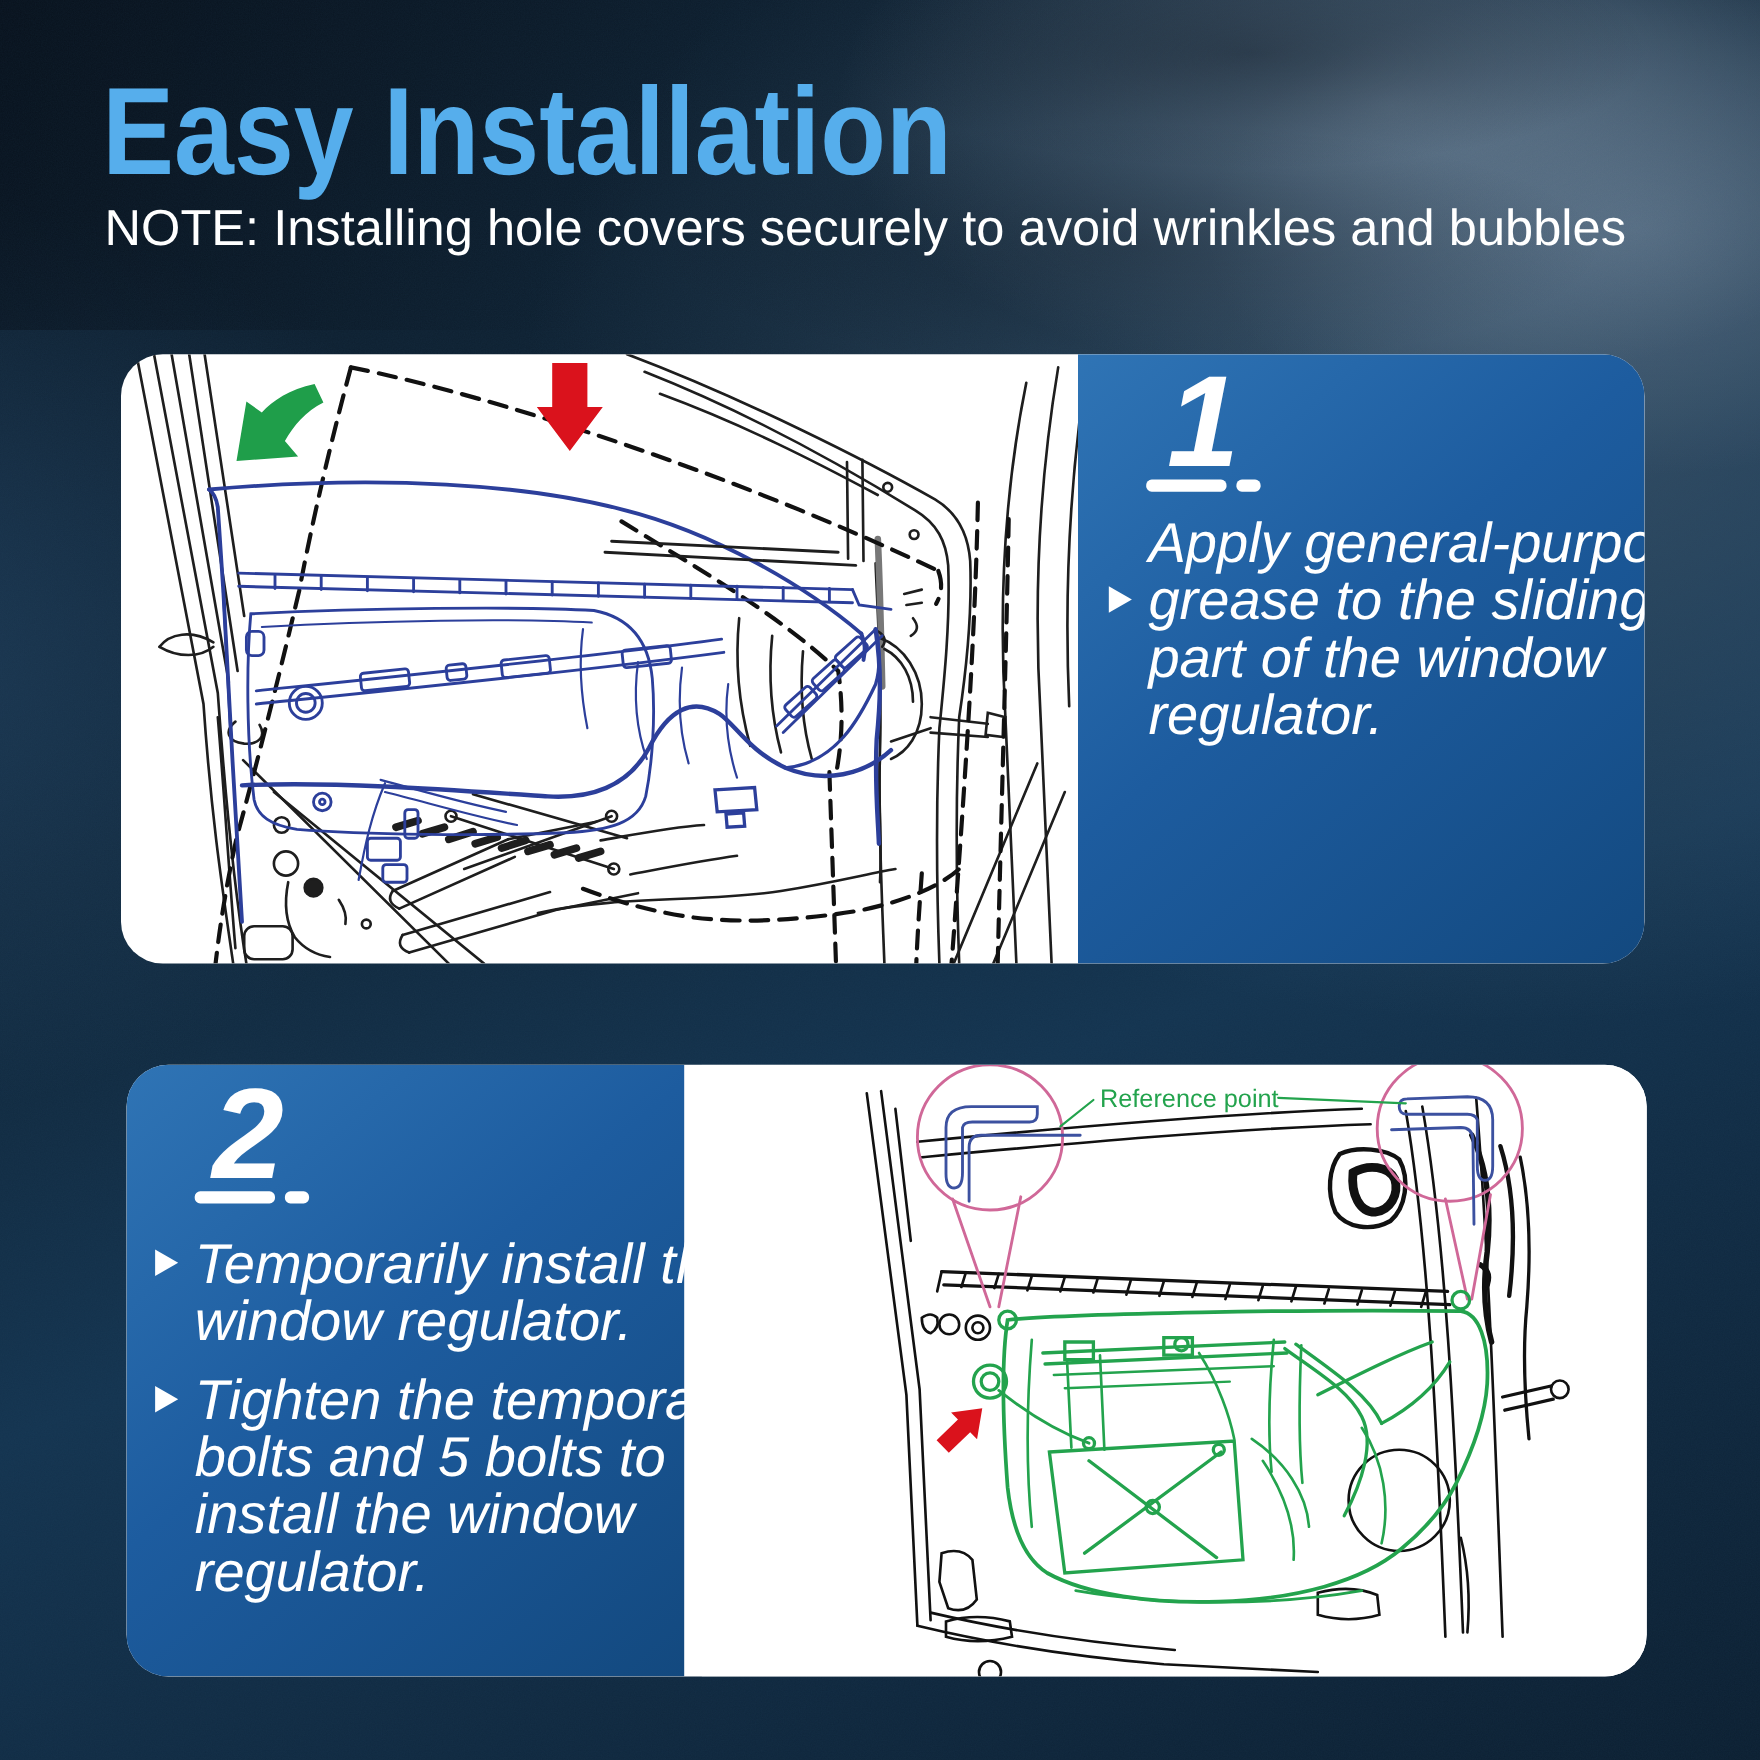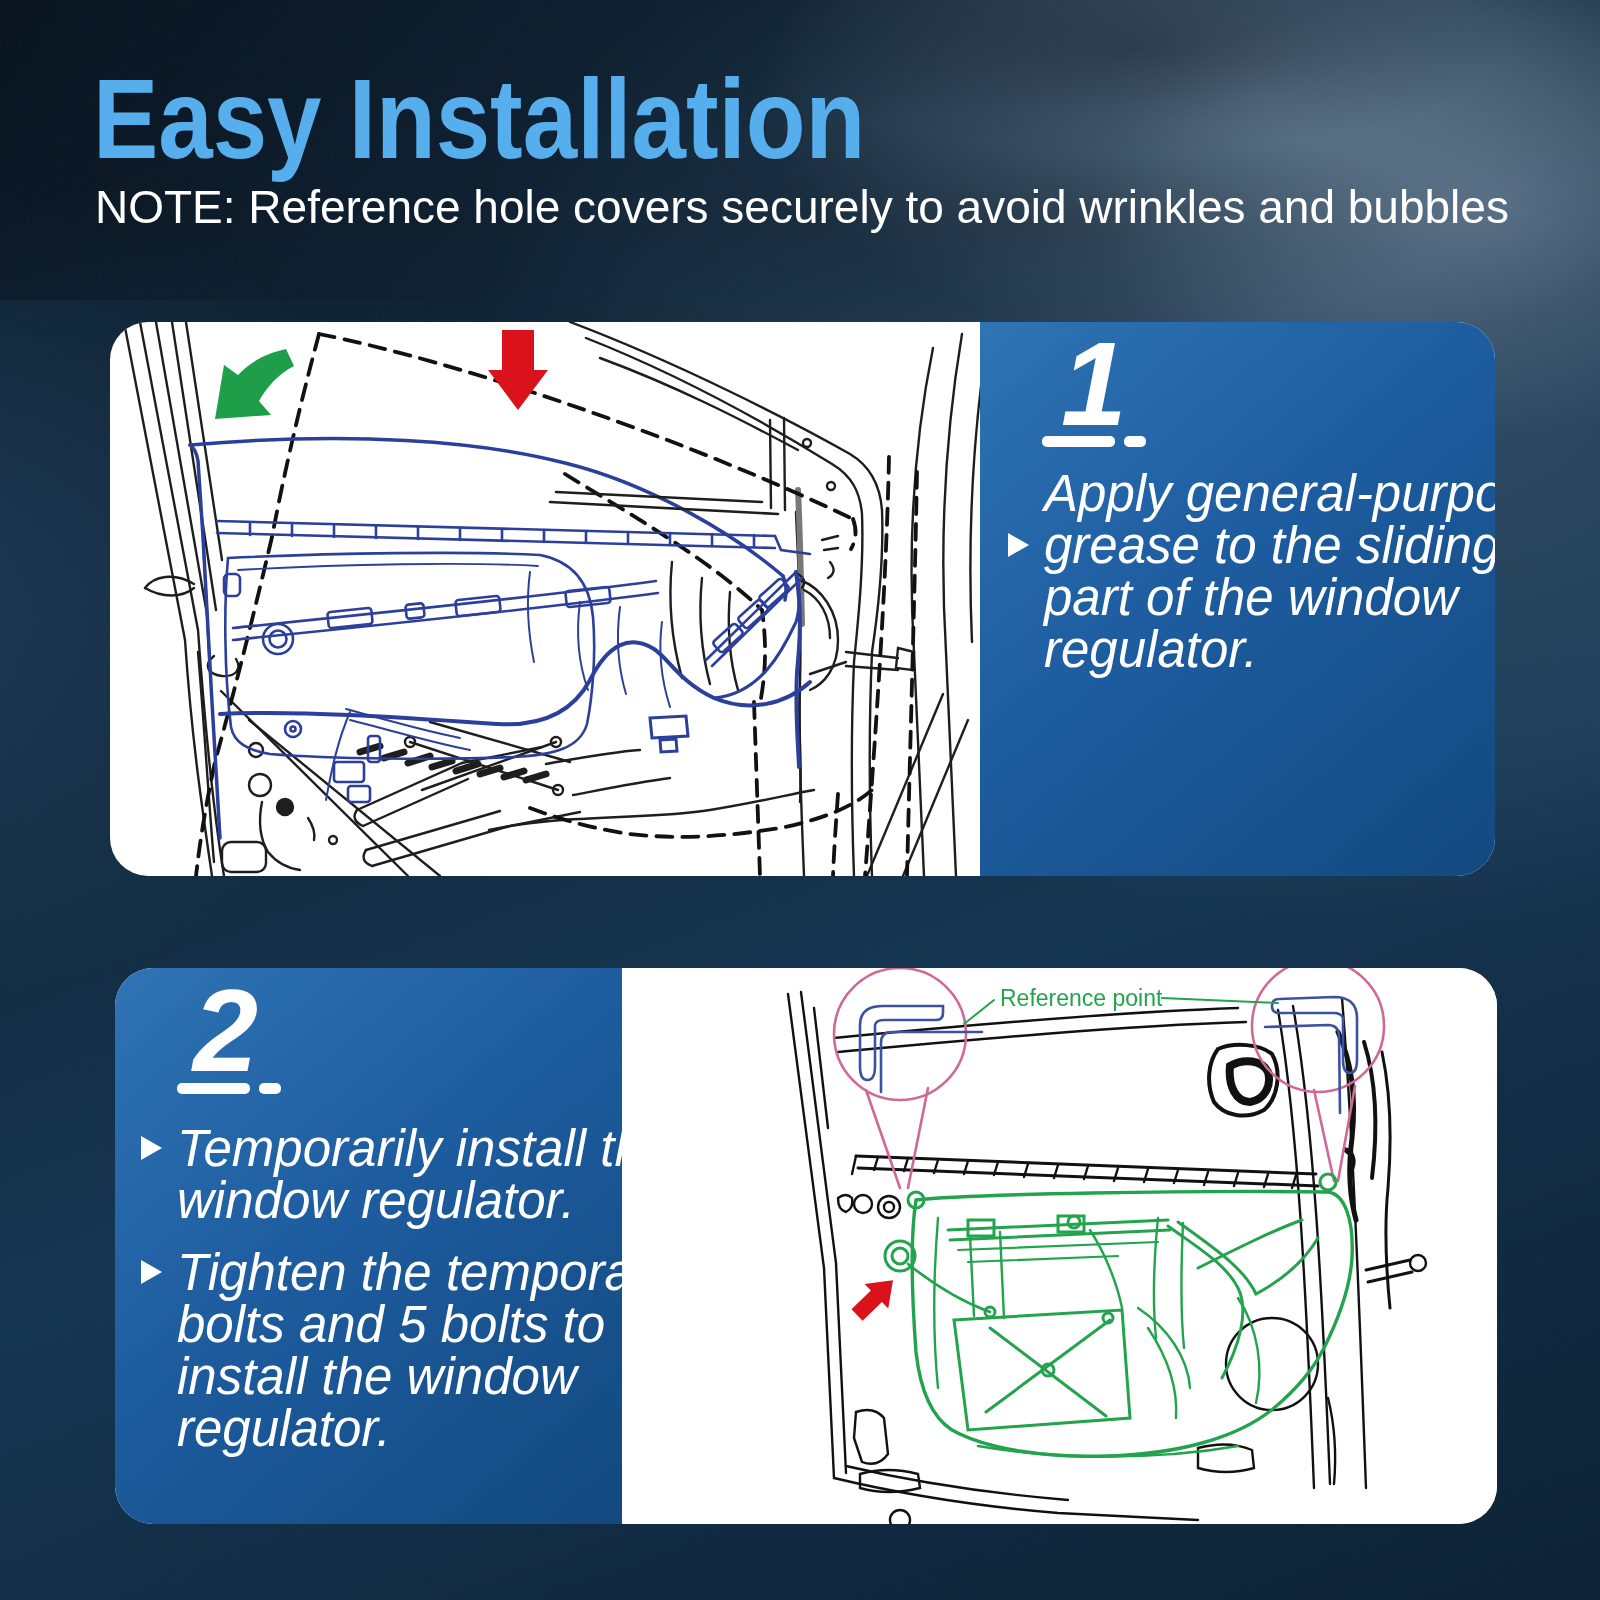--- a/index.html
+++ b/index.html
@@ -42,21 +42,21 @@
 <div class="page">
   <div class="shade-tl"></div>
   <svg width="1600" height="1600" style="position:absolute;left:0;top:0;opacity:0.16;" xmlns="http://www.w3.org/2000/svg">
     <filter id="nz">
         <feTurbulence type="fractalNoise" baseFrequency="0.9" numOctaves="2" stitchTiles="stitch"></feTurbulence>
         <feColorMatrix type="matrix" values="0 0 0 0 0.03  0 0 0 0 0.09  0 0 0 0 0.16  0 0 0 0.85 0"></feColorMatrix>
       </filter>
     <rect width="1600" height="1600" filter="url(#nz)"></rect>
   </svg>
   <div class="title">Easy Installation</div>
-  <div class="note">NOTE: Reference hole covers securely to avoid wrinkles and bubbles</div>
+  <div class="note">NOTE: Installing hole covers securely to avoid wrinkles and bubbles</div>
 
   <div class="panel p1">
     <div class="draw1" style="position:absolute;left:0;top:0;width:870px;height:554px;">
 <svg width="870" height="554" viewBox="0 0 870 554" xmlns="http://www.w3.org/2000/svg" fill="none">
   <g stroke="#1e1e1e" stroke-width="2.4" stroke-linecap="round">
 
     <path d="M14,0 L75,318 C82,420 92,485 102,554"></path>
     <path d="M30,0 L88,308 C96,420 104,492 114,554"></path>
     <path d="M46,0 L98,298"></path>
     <path d="M62,0 L106,288"></path>

